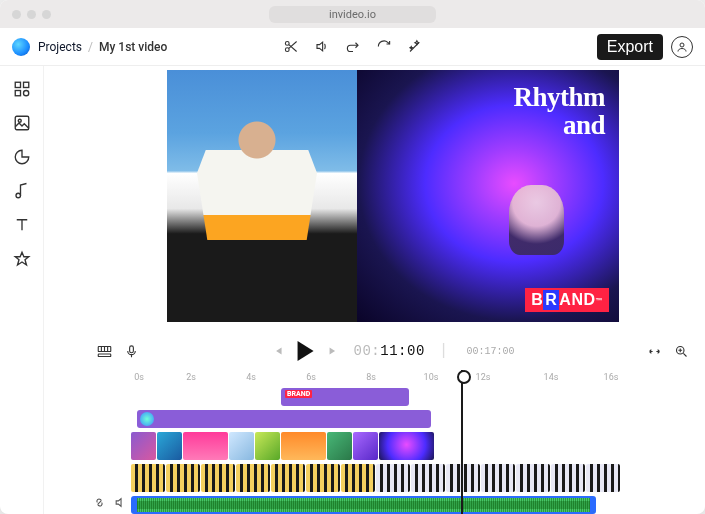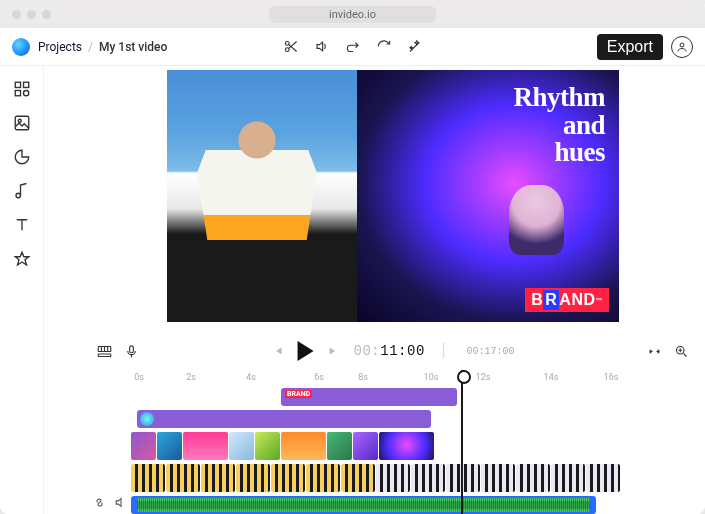--- a/index.html
+++ b/index.html
@@ -219,21 +219,20 @@
 
     <div class="content">
 
       <div class="canvas-wrap">
         <div class="canvas">
           <div class="canvas-left"></div>
           <div class="canvas-right">
             <div class="headline">
               <span>Rhythm</span><br>
               <span>and</span><br>
-              <span>hues</span>
             </div>
             <div class="brand-badge">
               <span>B</span>
                 <span class="h">R</span>
                 <span>AND</span>
                 <sup>™</sup>
             </div>
           </div>
         </div>
       </div>
@@ -282,42 +281,42 @@
                 <path d="M10 7v6M7 10h6M15 15l5 5"></path>
               </svg>
             </span>
         </div>
       </div>
 
       <div class="ruler" id="ruler">
           <span style="left: 8px;">0s</span>
           <span style="left: 60px;">2s</span>
           <span style="left: 120px;">4s</span>
-          <span style="left: 188px;">6s</span>
-          <span style="left: 232px;">8s</span>
+          <span style="left: 180px;">6s</span>
+          <span style="left: 240px;">8s</span>
           <span style="left: 300px;">10s</span>
           <span style="left: 352px;">12s</span>
           <span style="left: 420px;">14s</span>
           <span style="left: 480px;">16s</span>
         </div>
 
       <div class="timeline" id="timeline">
         <div class="tl-left-icons" style="top:108px;">
           <span>
               <svg viewBox="0 0 24 24" fill="none" stroke="#555" stroke-width="2">
                 <path d="M9 15l6-6M8 12a4 4 0 015.6-5.6l2 2M16 12a4 4 0 01-5.6 5.6l-2-2"></path>
               </svg>
             </span>
           <span>
               <svg viewBox="0 0 24 24" fill="none" stroke="#555" stroke-width="2">
                 <path d="M4 9v6h4l5 4V5l-5 4H4z"></path>
               </svg>
             </span>
         </div>
-      <div class="track t-text" style="left: 150px; width: 176px;">
+      <div class="track t-text" style="left: 150px; width: 128px;">
             <span class="mini-badge">BRAND</span>
           </div>
           <div class="track t-overlay" style="left: 6px; width: 294px;">
             <span class="circ"></span>
           </div>
           <div class="track t-video" style="left: 0px;">
             <div class="thumb" style="width: 25px; background: linear-gradient(135deg, rgb(138, 90, 208), rgb(216, 88, 160));"></div>
             <div class="thumb" style="width: 25px; background: linear-gradient(135deg, rgb(42, 168, 216), rgb(26, 90, 160));"></div>
             <div class="thumb" style="width: 45px; background: linear-gradient(rgb(255, 58, 154), rgb(255, 122, 184));"></div>
             <div class="thumb" style="width: 25px; background: linear-gradient(135deg, rgb(208, 232, 255), rgb(136, 184, 224));"></div>

